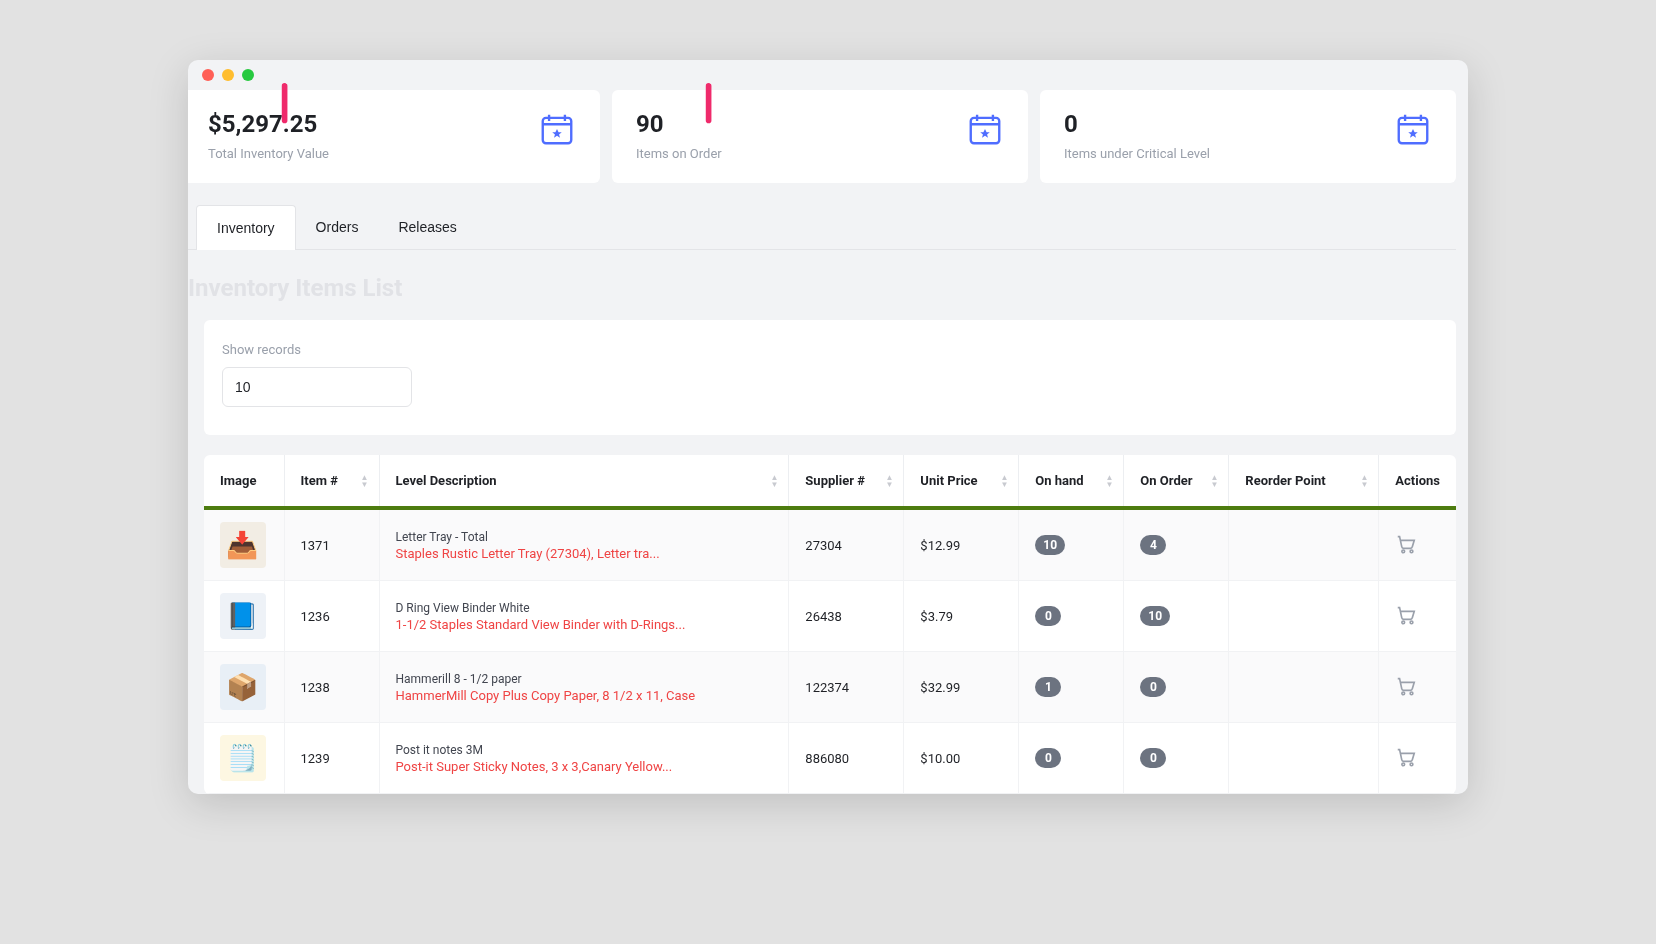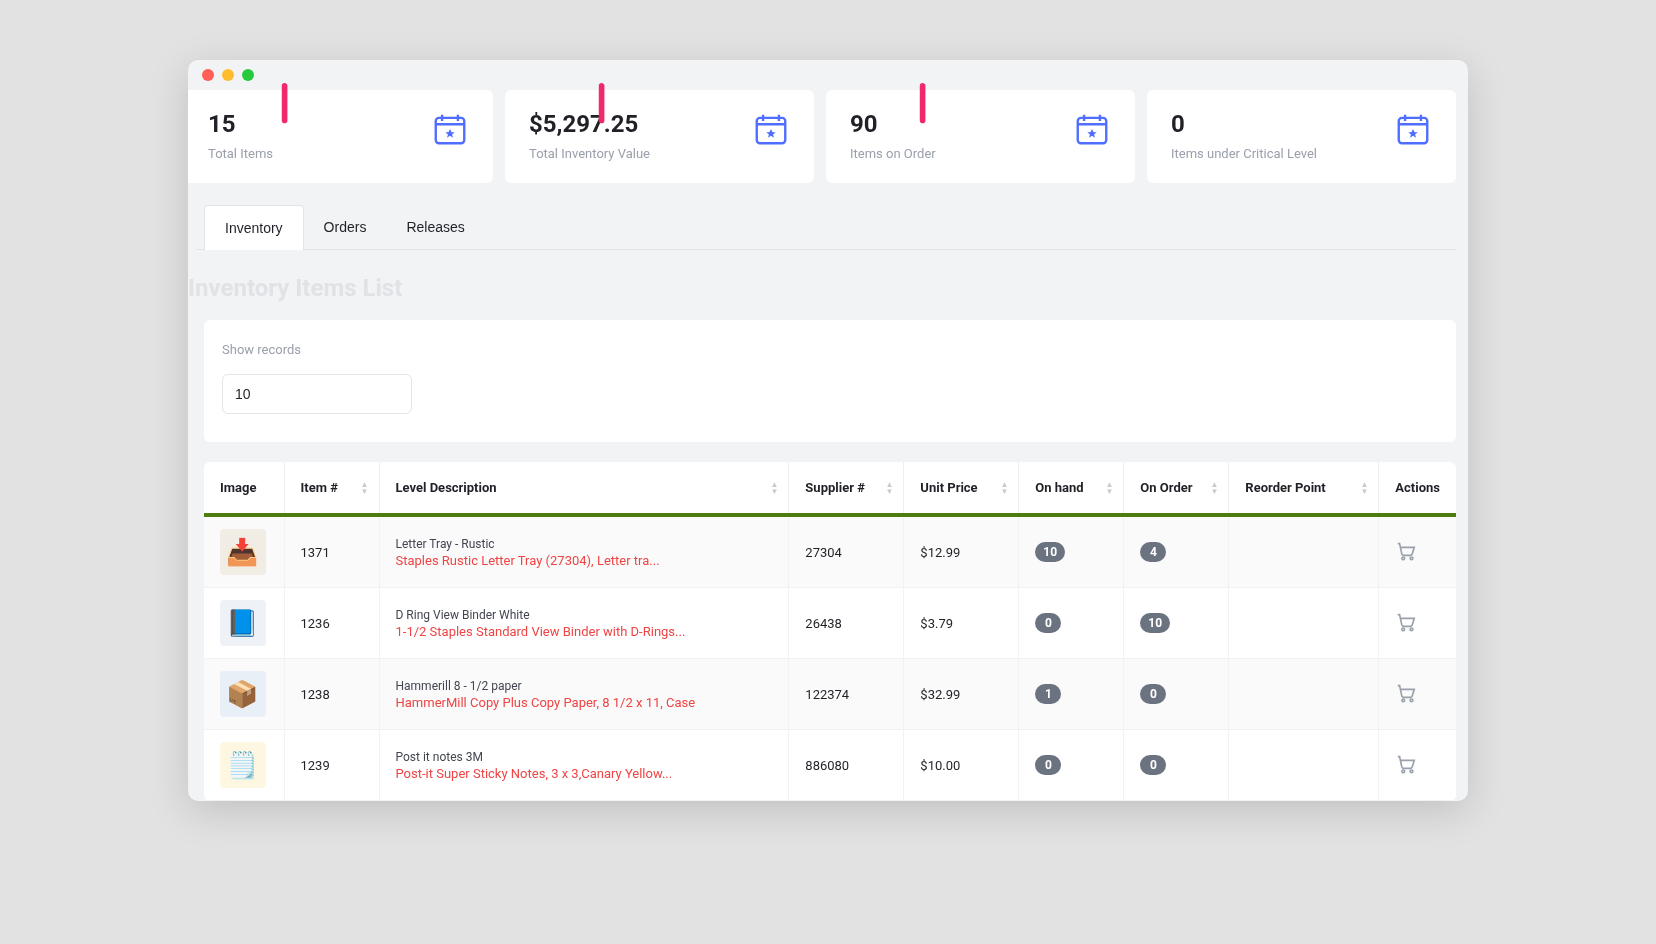--- a/index.html
+++ b/index.html
@@ -66,21 +66,20 @@
   transform: rotate(35deg);
 }
 
 .content {
   padding: 0 12px 0 0;
 }
 .tabs {
   border-bottom: 1px solid #e3e4e7;
   display: flex;
   padding-left: 8px;
-  margin-left: 8px;
 }
 .tab {
   padding: 14px 20px;
   font-size: 14px;
   color: #1f2126;
   cursor: pointer;
   background: transparent;
   border: none;
 }
 .tab.active {
@@ -97,21 +96,21 @@
   padding: 24px 0 18px 0px;
 }
 .controls {
   background:#fff;
   border-radius:6px;
   padding: 22px 18px 28px;
   display:flex;
   gap: 28px;
   margin: 0 0 20px 16px;
 }
-.control-group { display:flex; flex-direction:column; gap:17px; }
+.control-group { display:flex; flex-direction:column; gap:10px; }
 .control-label { font-size:13px; color:#9aa0ab; }
 .select, .search {
   height: 40px;
   border:1px solid #e3e4e7;
   border-radius:6px;
   padding: 0 12px;
   font-size:14px;
   color:#1f2126;
   background:#fff;
 }
@@ -183,35 +182,20 @@
     <div class="traffic green"></div>
   </div>
 
   <div class="cards" id="cards">
       <div class="card">
     <div class="arrow"><svg width="34" height="40" viewBox="0 0 24 28">
             <path d="M4 2 L18 22" stroke="#ef2a6b" stroke-width="4" stroke-linecap="round"></path>
             <path d="M18 22 L12 20 L18 22 L17 15 Z" fill="#ef2a6b"></path>
           </svg></div>
     <div>
-      <div class="card-value">15</div>
-      <div class="card-label">Total Items</div>
-    </div>
-    <div class="card-icon"><svg width="38" height="38" viewBox="0 0 24 24" fill="none" stroke="currentColor" stroke-width="1.5">
-            <rect x="3" y="5" width="18" height="16" rx="2"></rect>
-            <path d="M7 3v4M17 3v4M3 9h18"></path>
-            <path d="M12 12l1 2h2l-1.7 1.4.6 2.1L12 16.3l-1.9 1.2.6-2.1L9 14h2z" fill="currentColor" stroke="none"></path>
-          </svg></div>
-      </div>
-      <div class="card">
-    <div class="arrow"><svg width="34" height="40" viewBox="0 0 24 28">
-            <path d="M4 2 L18 22" stroke="#ef2a6b" stroke-width="4" stroke-linecap="round"></path>
-            <path d="M18 22 L12 20 L18 22 L17 15 Z" fill="#ef2a6b"></path>
-          </svg></div>
-    <div>
       <div class="card-value">$5,297.25</div>
       <div class="card-label">Total Inventory Value</div>
     </div>
     <div class="card-icon"><svg width="38" height="38" viewBox="0 0 24 24" fill="none" stroke="currentColor" stroke-width="1.5">
             <rect x="3" y="5" width="18" height="16" rx="2"></rect>
             <path d="M7 3v4M17 3v4M3 9h18"></path>
             <path d="M12 12l1 2h2l-1.7 1.4.6 2.1L12 16.3l-1.9 1.2.6-2.1L9 14h2z" fill="currentColor" stroke="none"></path>
           </svg></div>
       </div>
       <div class="card">
@@ -295,21 +279,21 @@
             <th style="width:70px"><span>Actions</span></th>
           </tr>
         </thead>
         <tbody id="tbody">
             <tr>
     <td>
                 <div class="thumb" style="background:#f2ede4">📥</div>
               </td>
     <td>1371</td>
     <td>
-      <div class="desc-title">Letter Tray - Rustic</div>
+      <div class="desc-title">Letter Tray - Total</div>
       <div class="desc-sub">Staples Rustic Letter Tray (27304), Letter tra...</div>
     </td>
     <td>27304</td>
     <td>$12.99</td>
     <td><span class="badge">10</span></td>
     <td><span class="badge">4</span></td>
     <td></td>
     <td><span class="cart-btn">
                   <svg width="22" height="22" viewBox="0 0 24 24" fill="none" stroke="currentColor" stroke-width="1.8">
                     <circle cx="9" cy="20" r="1.5"></circle>

